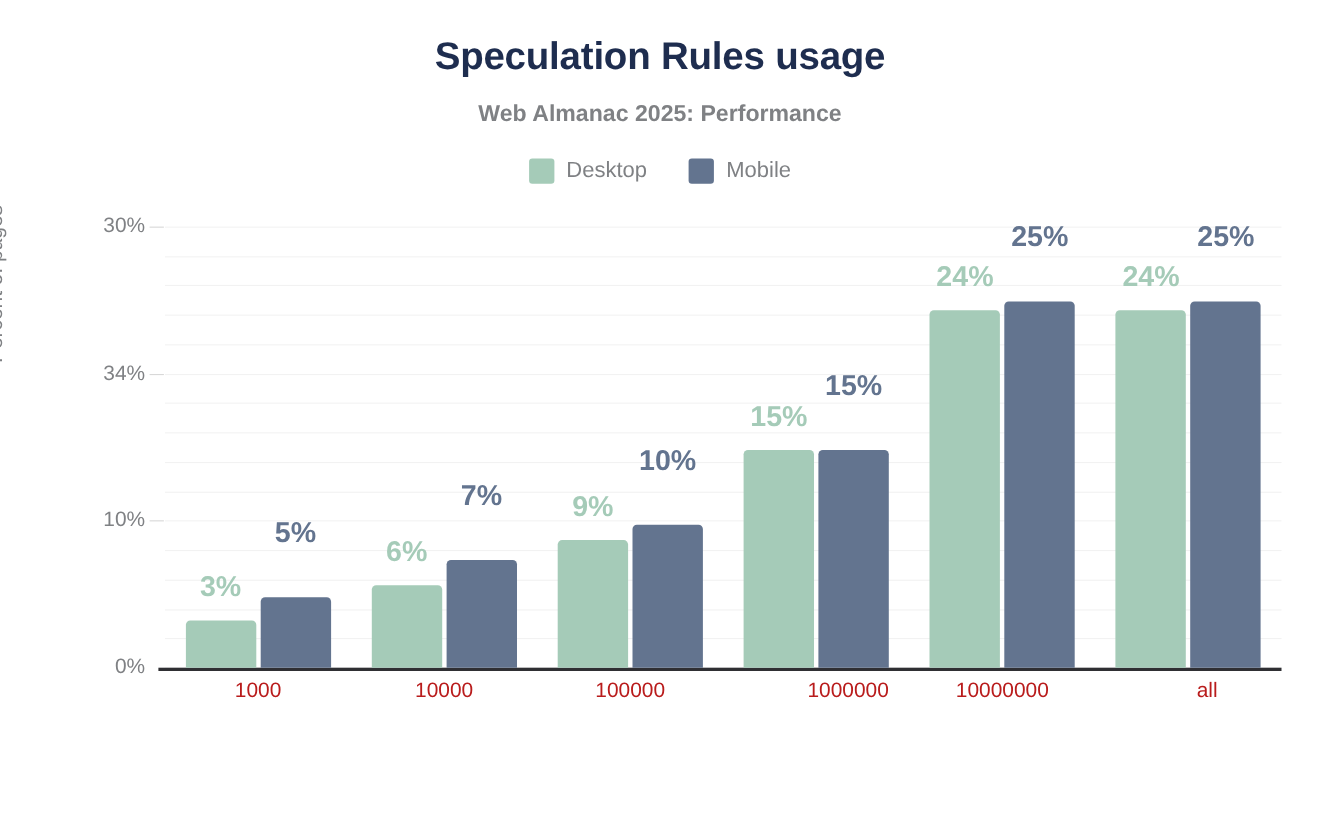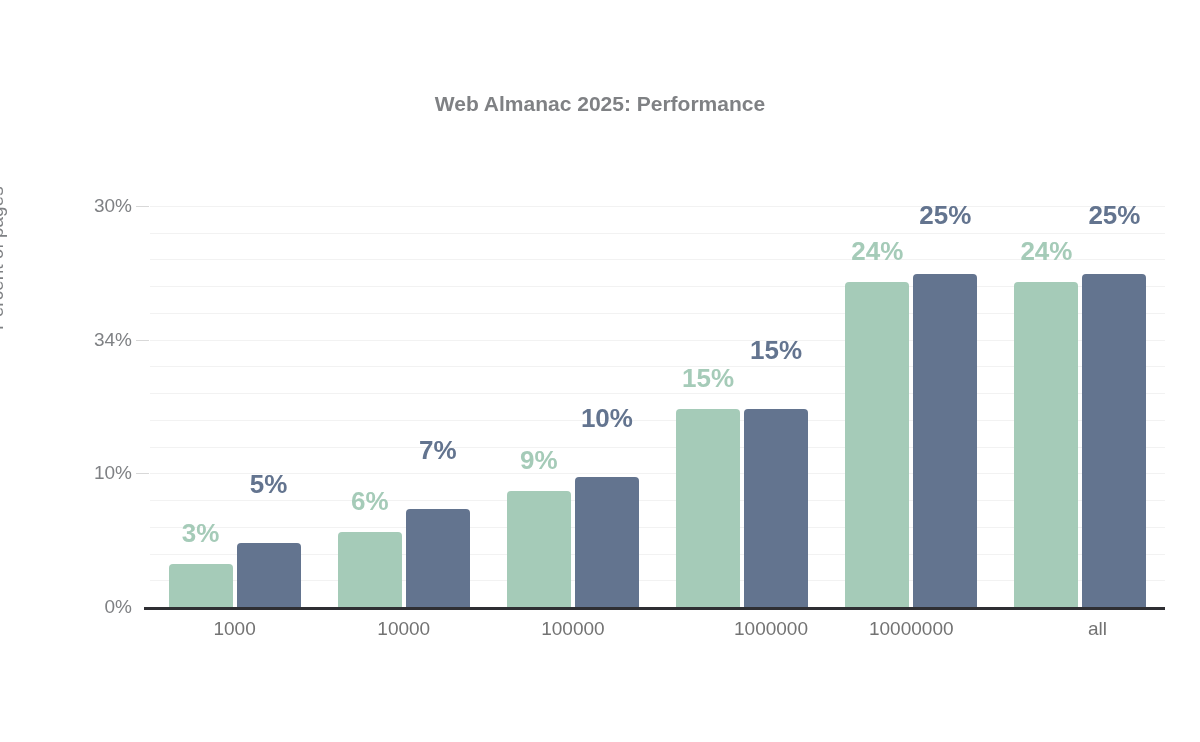--- a/index.html
+++ b/index.html
@@ -141,32 +141,43 @@
     position: absolute;
     font-size: 26px;
     font-weight: bold;
     white-space: nowrap;
     line-height: 26px;
   }
   .xtick-label {
     position: absolute;
     top: 412px;
     font-size: 19px;
-    color: #737373;
+    color: #b91c1c;
     text-align: right;
     white-space: nowrap;
   }
 </style>
 </head>
 <body>
 
 <div id="chart-root">
 
+  <div class="chart-title">Speculation Rules usage</div>
   <div class="chart-subtitle">Web Almanac 2025: Performance</div>
 
+  <div class="legend">
+    <div class="legend-item">
+      <span class="legend-swatch" style="background:#a5cbb8"></span>
+      <span class="legend-label">Desktop</span>
+    </div>
+    <div class="legend-item">
+      <span class="legend-swatch" style="background:#63748f"></span>
+      <span class="legend-label">Mobile</span>
+    </div>
+  </div>
 
   <div class="y-axis-title">Percent of pages</div>
 
   <div id="plot">
     <div id="gridlines">
         <div class="gridline" style="top: 401px; background: rgb(242, 242, 242);"></div>
         <div class="gridline" style="top: 374.267px; background: rgb(242, 242, 242);"></div>
         <div class="gridline" style="top: 347.533px; background: rgb(242, 242, 242);"></div>
         <div class="gridline" style="top: 320.8px; background: rgb(242, 242, 242);"></div>
         <div class="gridline" style="top: 294.067px; background: rgb(242, 242, 242);"></div>

